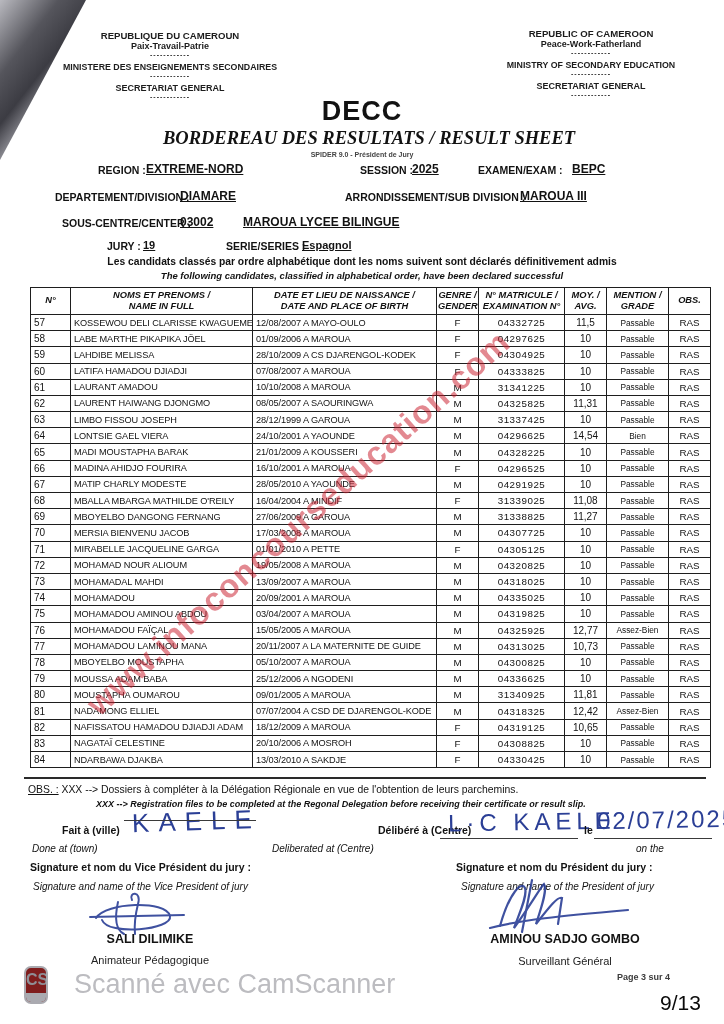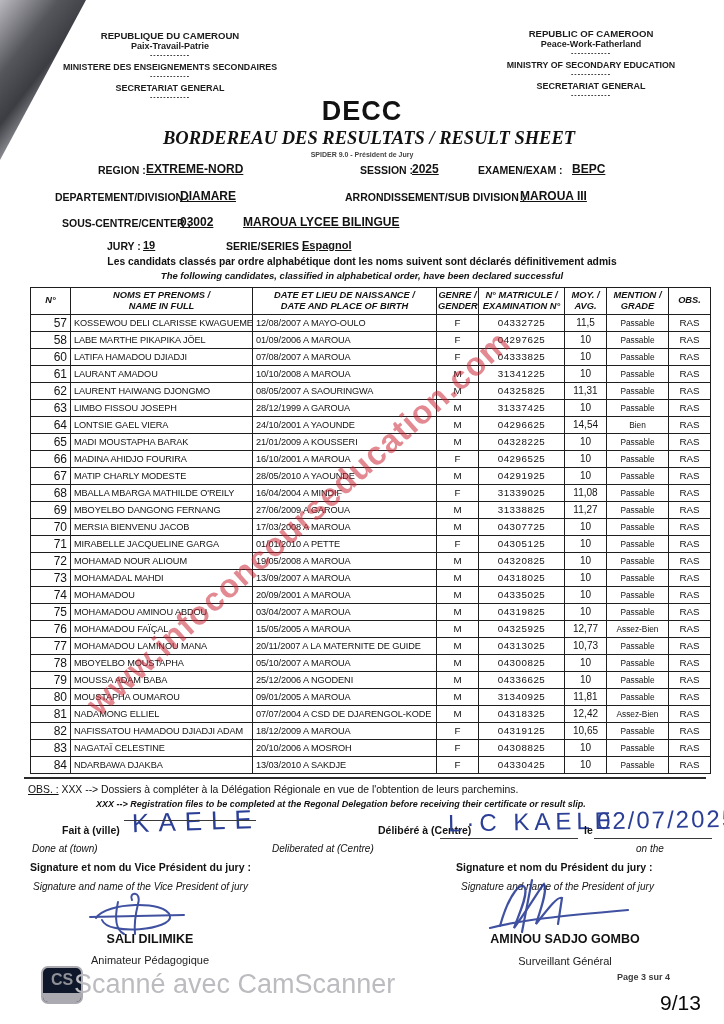--- a/index.html
+++ b/index.html
@@ -34,21 +34,21 @@
   .notice-fr{position:absolute;top:256px;left:0;width:724px;text-align:center;
     font-size:10.3px;font-weight:bold;}
   .notice-en{position:absolute;top:270px;left:0;width:724px;text-align:center;
     font-size:9.5px;font-weight:bold;font-style:italic;}
   
   .tablewrap{position:absolute;left:30px;top:287px;width:680px;}
   table{border-collapse:collapse;width:680px;table-layout:fixed;}
   th,td{border:1px solid #1e1e1e;overflow:hidden;white-space:nowrap;}
   th{font-style:italic;font-weight:bold;font-size:9.3px;line-height:1.18;padding:2px 1px;text-align:center;}
   td{padding:1px 3px;font-size:9.8px;height:13.2px;vertical-align:middle;}
-  td.c0{text-align:right;font-size:12px;margin-left:31px;}
+  td.c0{text-align:left;font-size:10px;margin-left:31px;}
   td.c1,td.c2{text-align:left;font-size:9.2px;letter-spacing:-0.1px;}
   td.c3{text-align:center;}
   td.c4{text-align:center;letter-spacing:0.5px;}
   td.c5{text-align:center;font-size:10px;}
   td.c6{text-align:center;font-size:8.3px;}
   td.c7{text-align:center;}
   .rule{position:absolute;left:24px;top:777px;width:682px;border-top:2px solid #2a2a2a;}
   .obs-fr{position:absolute;left:28px;top:784px;font-size:10.4px;font-weight:normal;white-space:nowrap;}
   .obs-fr .obs-lab{text-decoration:underline;}
   .obs-en{position:absolute;left:96px;top:799px;font-size:9px;font-weight:bold;font-style:italic;white-space:nowrap;}
@@ -61,22 +61,22 @@
   .wline{position:absolute;border-bottom:1.6px solid #3a3a3a;}
   .sig-name{position:absolute;font-weight:bold;font-size:12.5px;text-align:center;white-space:nowrap;}
   .sig-role{position:absolute;font-size:11px;color:#222;text-align:center;white-space:nowrap;}
   
   .watermark{
     position:absolute;left:92px;top:690px;transform:rotate(-42deg);transform-origin:0 50%;
     font-size:33px;font-weight:bold;letter-spacing:1px;white-space:nowrap;
     color:rgba(201,28,44,0.52);z-index:5;pointer-events:none;
   }
   
-  .cs-box{position:absolute;left:41px;top:966px;width:42px;height:38px;border:2.5px solid #aaaab0;
-    border-radius:7px;overflow:hidden;background:#0f172a;box-sizing:border-box;}
+  .cs-box{position:absolute;left:24px;top:966px;width:24px;height:38px;border:2.5px solid #aaaab0;
+    border-radius:7px;overflow:hidden;background:#7f1d1d;box-sizing:border-box;}
   .cs-top{font-size:16px;font-weight:bold;color:#8f8f96;text-align:center;line-height:23px;}
   .cs-bottom{position:absolute;bottom:0;left:0;right:0;height:9px;background:#aaaab0;}
   .cs-text{position:absolute;left:74px;top:969px;font-size:27px;color:#bcbcc0;}
   .page-note{position:absolute;left:617px;top:972px;font-size:9px;font-weight:bold;color:#3c3c3c;}
   .page-ind{position:absolute;left:660px;top:991px;font-size:21px;color:#0a0a0a;}
 </style>
 </head>
 <body>
 
 <div class="corner"></div>
@@ -190,20 +190,30 @@
           <td class="c0">58</td>
           <td class="c1">LABE MARTHE PIKAPIKA JÖEL</td>
           <td class="c2">01/09/2006 A MAROUA</td>
           <td class="c3">F</td>
           <td class="c4">04297625</td>
           <td class="c5">10</td>
           <td class="c6">Passable</td>
           <td class="c7">RAS</td>
         </tr>
         <tr>
+          <td class="c0">59</td>
+          <td class="c1">LAHDIBE MELISSA</td>
+          <td class="c2">28/10/2009 A CS DJARENGOL-KODEK</td>
+          <td class="c3">F</td>
+          <td class="c4">04304925</td>
+          <td class="c5">10</td>
+          <td class="c6">Passable</td>
+          <td class="c7">RAS</td>
+        </tr>
+        <tr>
           <td class="c0">60</td>
           <td class="c1">LATIFA HAMADOU DJIADJI</td>
           <td class="c2">07/08/2007 A MAROUA</td>
           <td class="c3">F</td>
           <td class="c4">04333825</td>
           <td class="c5">10</td>
           <td class="c6">Passable</td>
           <td class="c7">RAS</td>
         </tr>
         <tr>

